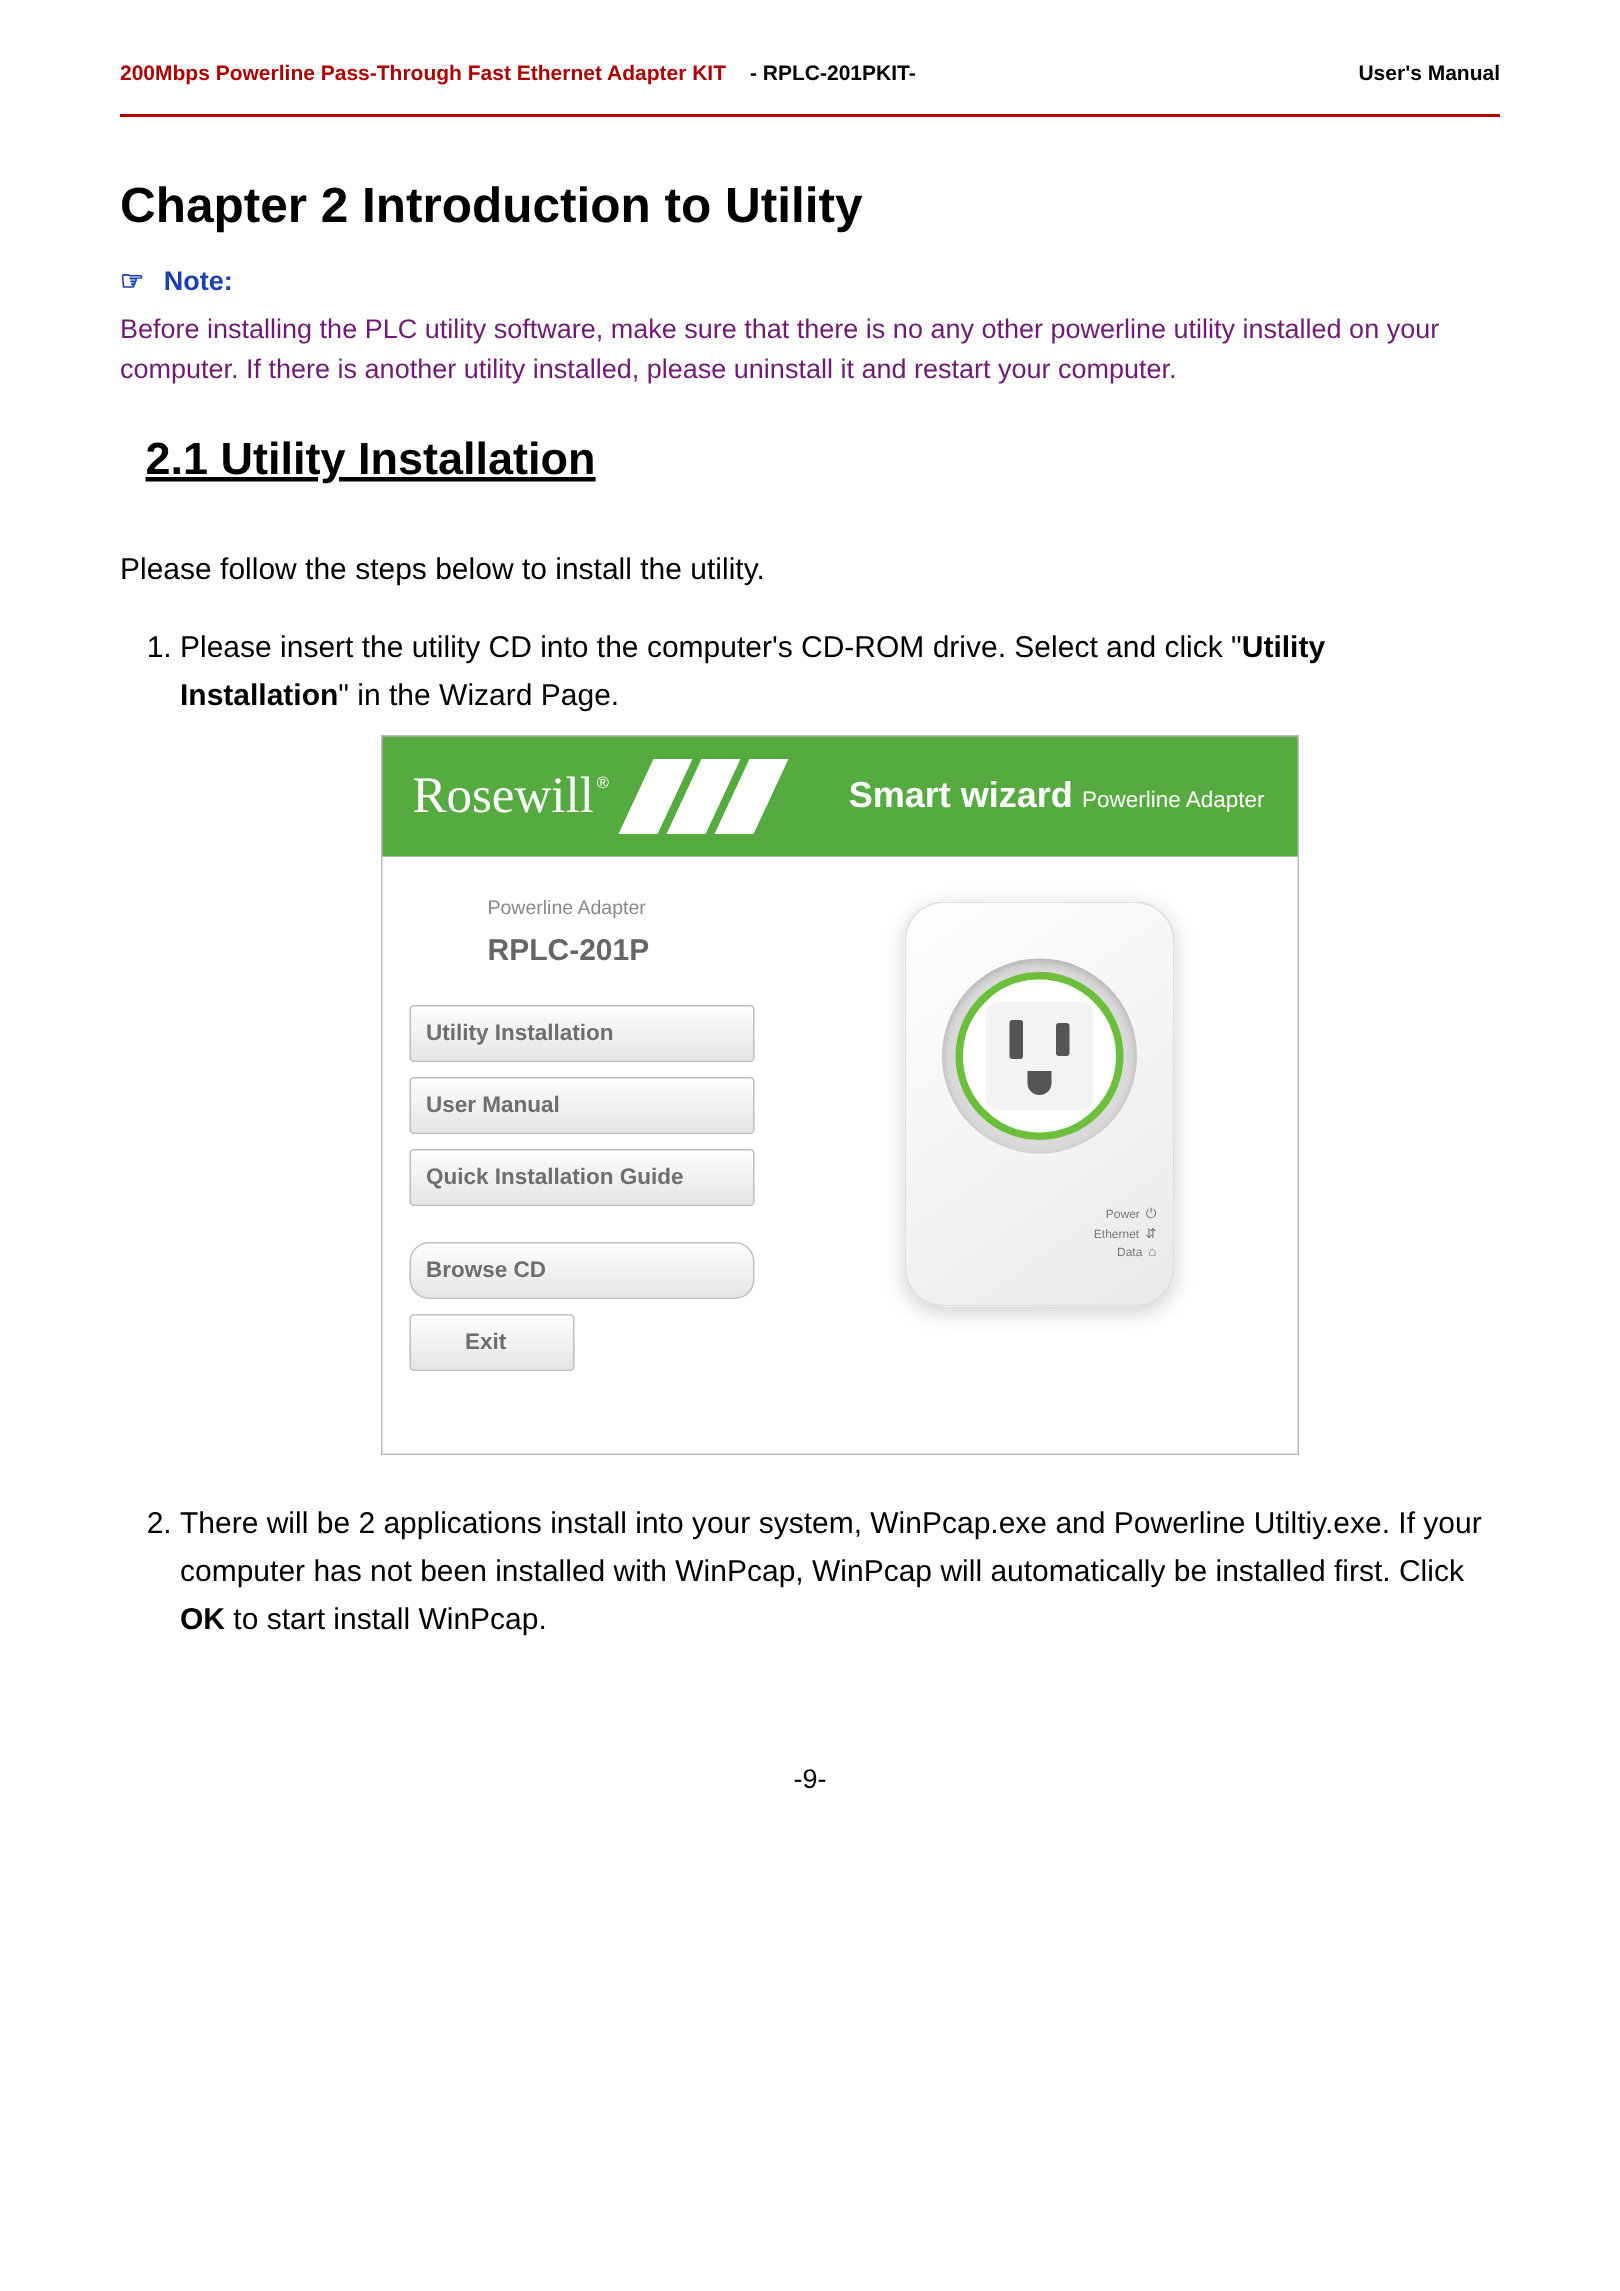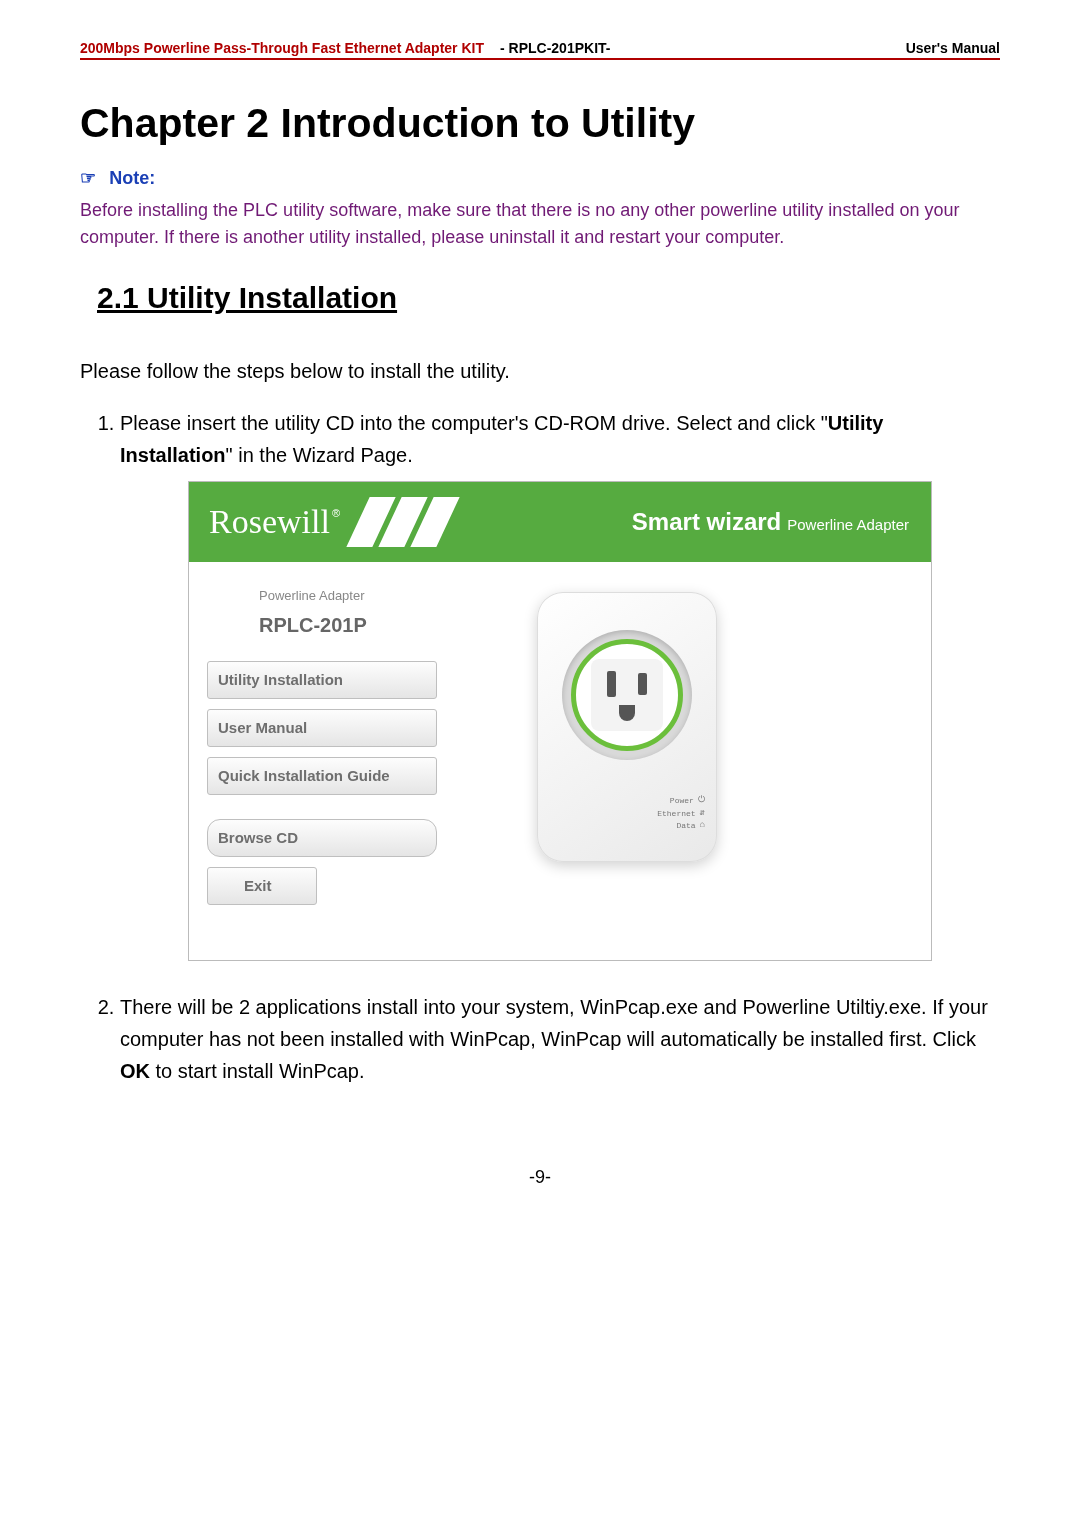--- a/index.html
+++ b/index.html
@@ -14,28 +14,28 @@
     width: 1080px;
     padding: 40px 80px 40px 80px;
     box-sizing: border-box;
   }
   .header-line {
     display: flex;
     align-items: baseline;
     font-size: 14px;
     font-weight: bold;
     border-bottom: 2px solid #b00000;
-    padding-bottom: 2px;
+    padding-bottom: 20px;
   }
   .header-left { color: #b00000; flex: 0 0 auto; }
   .header-mid  { color: #000; margin-left: 16px; flex: 0 0 auto; }
   .header-spacer { flex: 1 1 auto; }
   .header-right { color: #000000; flex: 0 0 auto; }
   h1.chapter {
-    font-size: 41px;
+    font-size: 33px;
     font-weight: bold;
     margin: 40px 0 20px 0;
   }
   .note-head {
     color: #1a3fb5;
     font-weight: bold;
     font-size: 18px;
     margin: 10px 0 8px 0;
   }
   .note-body {
@@ -49,21 +49,21 @@
     font-weight: bold;
     margin: 30px 0 40px 17px;
     text-decoration: underline;
   }
   p.lead { font-size: 20px; line-height: 1.6; }
   ol.steps { font-size: 20px; line-height: 1.6; padding-left: 40px; }
   ol.steps li { margin-bottom: 20px; }
 
   
   .wizard {
-    width: 744px;
+    width: 612px;
     margin: 10px auto 30px auto;
     border: 1px solid #bbb;
     box-sizing: border-box;
     background: #f0abfc;
   }
   .wizard-banner {
     height: 80px;
     background: #56ab40;
     display: flex;
     align-items: center;
@@ -141,21 +141,20 @@
     border-radius: 3px;
     text-align: left;
     box-sizing: border-box;
   }
   .wbtn-gap { margin-top: 24px; border-radius: 13px; }
   .wbtn.exit { width: 110px; padding-left: 36px; }
 
   .wizcol-right {
     flex: 1;
     position: relative;
-    font-family: Liberation Mono, monospace;
   }
   .device {
     position: absolute;
     top: 10px;
     left: 70px;
     width: 180px;
     height: 270px;
     border-radius: 26px;
     background: linear-gradient(145deg, #ffffff, #e9e9e9);
     box-shadow: 0 4px 14px rgba(0,0,0,0.18), inset 0 0 0 1px #ddd;

